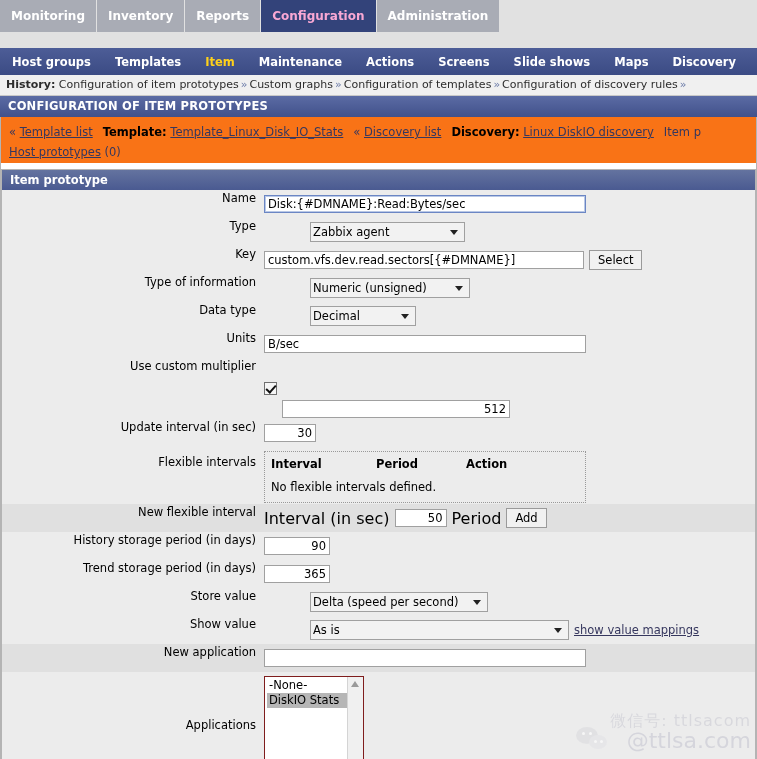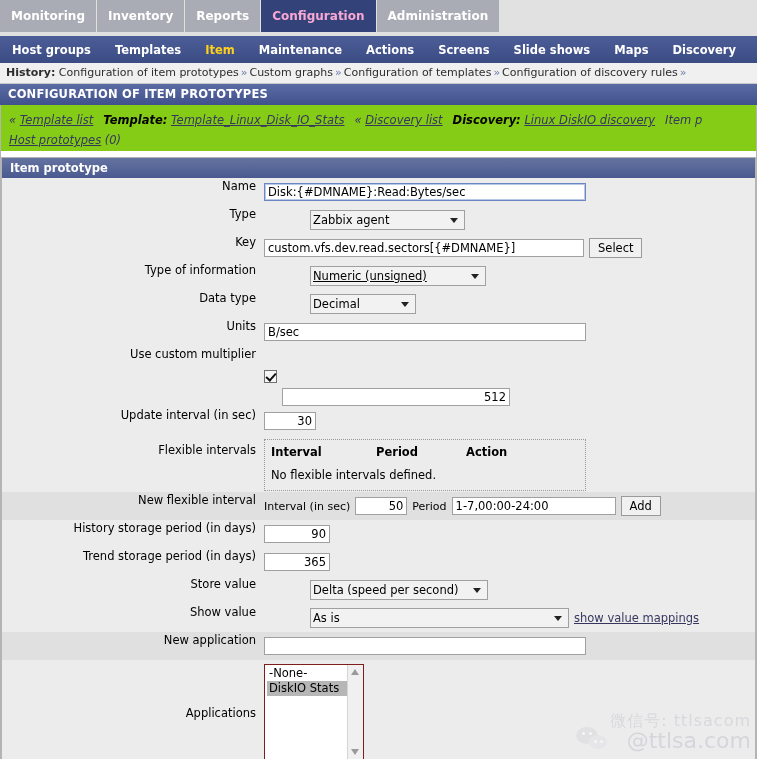--- a/index.html
+++ b/index.html
@@ -11,21 +11,21 @@
     width: 757px;
     height: 759px;
     overflow: hidden;
     font-family: "DejaVu Sans", "Liberation Sans", sans-serif;
     font-size: 11px;
     color: #000000;
   }
 
   
   .topbar {
-    height: 36px;
+    height: 48px;
     background: #e1e1e1;
     display: flex;
     align-items: flex-start;
     border-bottom: 0;
   }
   .top-tab {
     height: 32px;
     line-height: 32px;
     padding: 0 11px;
     background: #a9acb5;
@@ -101,26 +101,25 @@
   
   .content-frame {
     border-left: 1px solid #b4b4b4;
     border-right: 1px solid #b4b4b4;
     border-bottom: 1px solid #b4b4b4;
     background: #ffffff;
     padding: 0;
     box-sizing: border-box;
   }
   .crumbbar {
-    background: #84cc16;
+    background: #f97316;
     padding: 8px 0 4px 8px;
     font-size: 11.5px;
     white-space: nowrap;
     overflow: hidden;
-    font-style: italic;
   }
   .crumbbar .line2 { padding-top: 6px; }
   .crumb-link {
     color: #36375e;
     text-decoration: underline;
     cursor: pointer;
   }
   .crumb-strong { font-weight: bold; color: #000; }
   .crumb-chev { color: #36375e; }
   .crumb-plain { color: #36375e; }
@@ -217,21 +216,21 @@
     position: absolute;
     right: 7px;
     top: 50%;
     margin-top: -2px;
     border-left: 4px solid transparent;
     border-right: 4px solid transparent;
     border-top: 5px solid #222;
     pointer-events: none;
   }
   .w-type   { width: 155px; }
-  .w-toi    { width: 176px; text-decoration: underline; }
+  .w-toi    { width: 160px; }
   .w-dtype  { width: 106px; }
   .w-store  { width: 178px; }
   .w-show   { width: 259px; }
 
   button.btn {
     font-family: "DejaVu Sans", "Liberation Sans", sans-serif;
     font-size: 11.5px;
     height: 20px;
     padding: 0 8px;
     border: 1px solid #9a9a9a;
@@ -257,21 +256,21 @@
     left: 3px;
     top: 0px;
     width: 4px;
     height: 8px;
     border: solid #111;
     border-width: 0 2px 2px 0;
     transform: rotate(42deg);
   }
 
   .inline-lbl {
-    font-size: 11px;
+    font-size: 16px;
     color: #000;
     white-space: nowrap;
   }
 
   .linkish {
     color: #36375e;
     text-decoration: underline;
     font-size: 11.5px;
     cursor: pointer;
   }
@@ -514,21 +513,20 @@
           </div>
         </div>
       </div>
 
       <div class="frow band">
         <div class="flabel">New flexible interval</div>
         <div class="fctl">
           <span class="inline-lbl">Interval (in sec)</span>
           <input class="txt num w-int" type="text" value="50" style="">
           <span class="inline-lbl">Period</span>
-          <input class="txt w-period" type="text" value="1-7,00:00-24:00" style="">
           <button class="btn">Add</button>
         </div>
       </div>
 
       <div class="frow">
         <div class="flabel">History storage period (in days)</div>
         <div class="fctl">
           <input class="txt num w-days" type="text" value="90" style="">
         </div>
       </div>

